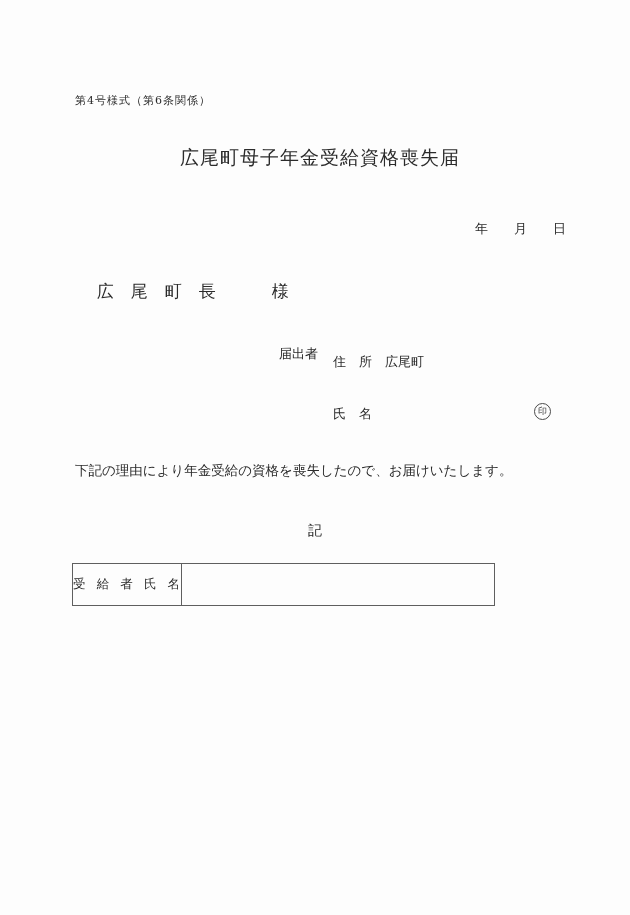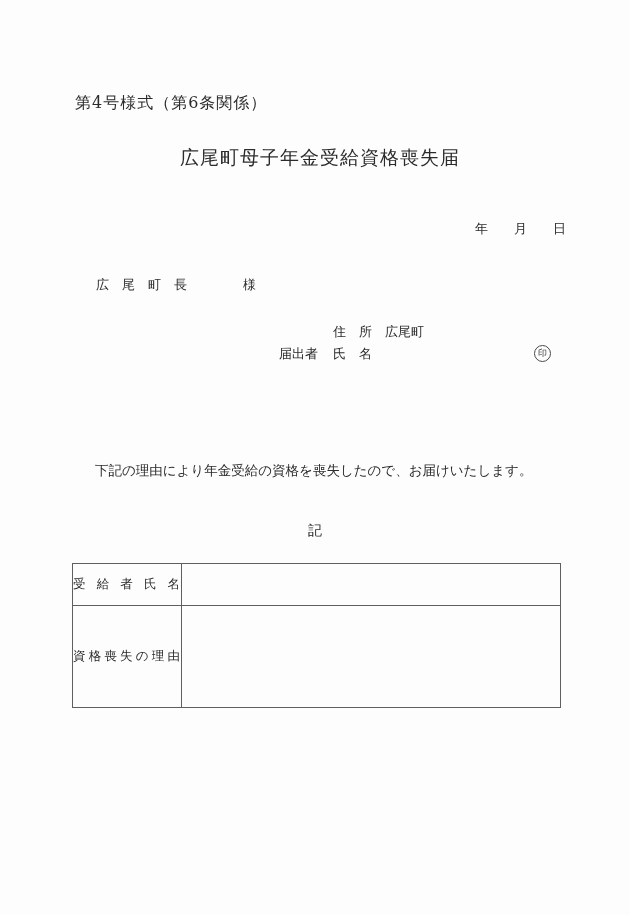--- a/index.html
+++ b/index.html
@@ -7,59 +7,59 @@
     position:relative;
     width:630px;height:915px;
     margin:0 auto;
     background:#fdfdfd;
     color:#2b2b2b;
     font-family:"DejaVu Serif","Liberation Serif",serif;
     overflow:hidden;
   }
   .form-number{
     position:absolute;left:75px;top:93px;
-    font-size:16px;letter-spacing:1px;white-space:pre;
+    font-size:11px;letter-spacing:1px;white-space:pre;
   }
   .doc-title{
     position:absolute;left:0;top:145px;width:640px;
     text-align:center;font-size:19px;letter-spacing:1px;white-space:pre;
   }
   .date-line{
     position:absolute;top:220px;right:64px;
     font-size:13px;white-space:pre;
   }
   .addressee{
-    position:absolute;left:83px;top:260px;
-    font-size:13px;white-space:pre;font-family:Liberation Serif, serif;
+    position:absolute;left:75px;top:260px;
+    font-size:17px;white-space:pre;
   }
   .addressee .honorific{margin-left:56px;}
   .applicant{
     position:absolute;left:279px;top:321px;width:272px;
     font-size:13px;line-height:21.5px;
   }
   .applicant-label{position:absolute;left:0;top:21.5px;white-space:pre;}
   .applicant-lines{margin-left:54px;}
-  .applicant-line{white-space:pre;}
-  .name-line{display:flex;justify-content:space-between;align-items:center;}
+  .applicant-line{white-space:pre;margin-top:30px;}
+  .name-line{display:flex;justify-content:space-between;align-items:flex-start;}
   .seal{
     display:inline-flex;align-items:center;justify-content:center;
     width:15px;height:15px;border:1px solid #4a4a4a;border-radius:50%;
     font-size:9px;line-height:1;flex:0 0 auto;color:#3a3a3a;
   }
   .body-text{
     position:absolute;left:75px;top:462px;
-    font-size:13.5px;white-space:pre;margin-left:20px;
+    font-size:13.5px;white-space:pre;
   }
   .record-heading{
     position:absolute;left:0;top:522px;width:630px;
     text-align:center;font-size:14px;
   }
   table.loss-table{
     position:absolute;left:72px;top:563px;
-    width:489px;border-collapse:collapse;table-layout:fixed;
+    width:423px;border-collapse:collapse;table-layout:fixed;
     background:#fdfdfd;
   }
   table.loss-table td{
     border:1px solid #5f5f5f;
     font-size:12.5px;
     vertical-align:middle;
     padding:0;
   }
   td.label-cell{
     width:108px;
@@ -102,20 +102,16 @@
   <div class="body-text">下記の理由により年金受給の資格を喪失したので、お届けいたします。</div>
 
   <div class="record-heading">記</div>
 
   <table class="loss-table">
     <tbody>
       <tr class="row-name">
         <td class="label-cell">受給者氏名</td>
         <td class="value-cell"></td>
       </tr>
-      <tr class="row-reason">
-        <td class="label-cell">資格喪失の理由</td>
-        <td class="value-cell"></td>
-      </tr>
     </tbody>
   </table>
 
 </div>
 
 </body></html>

